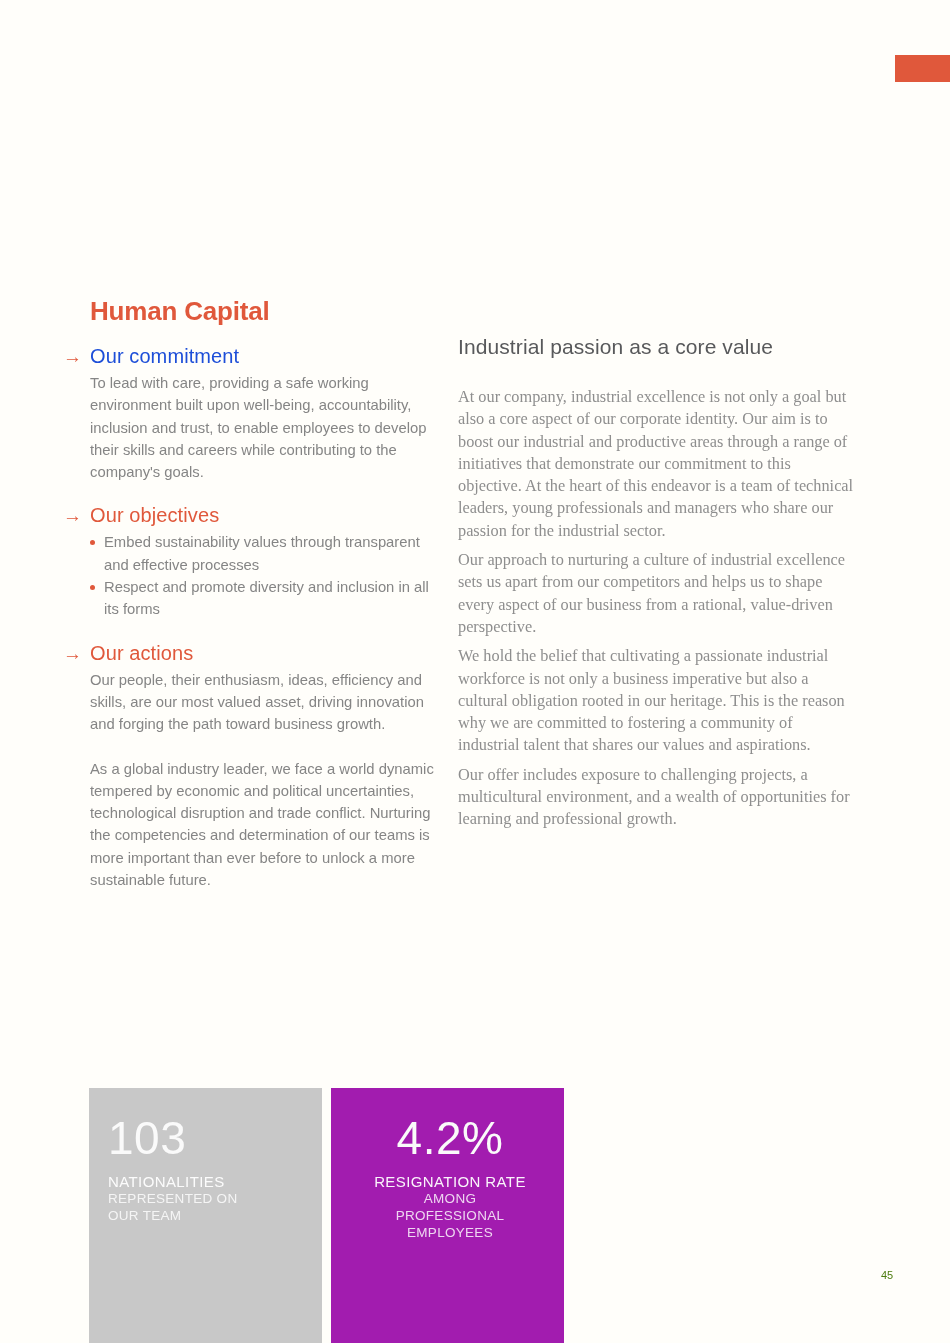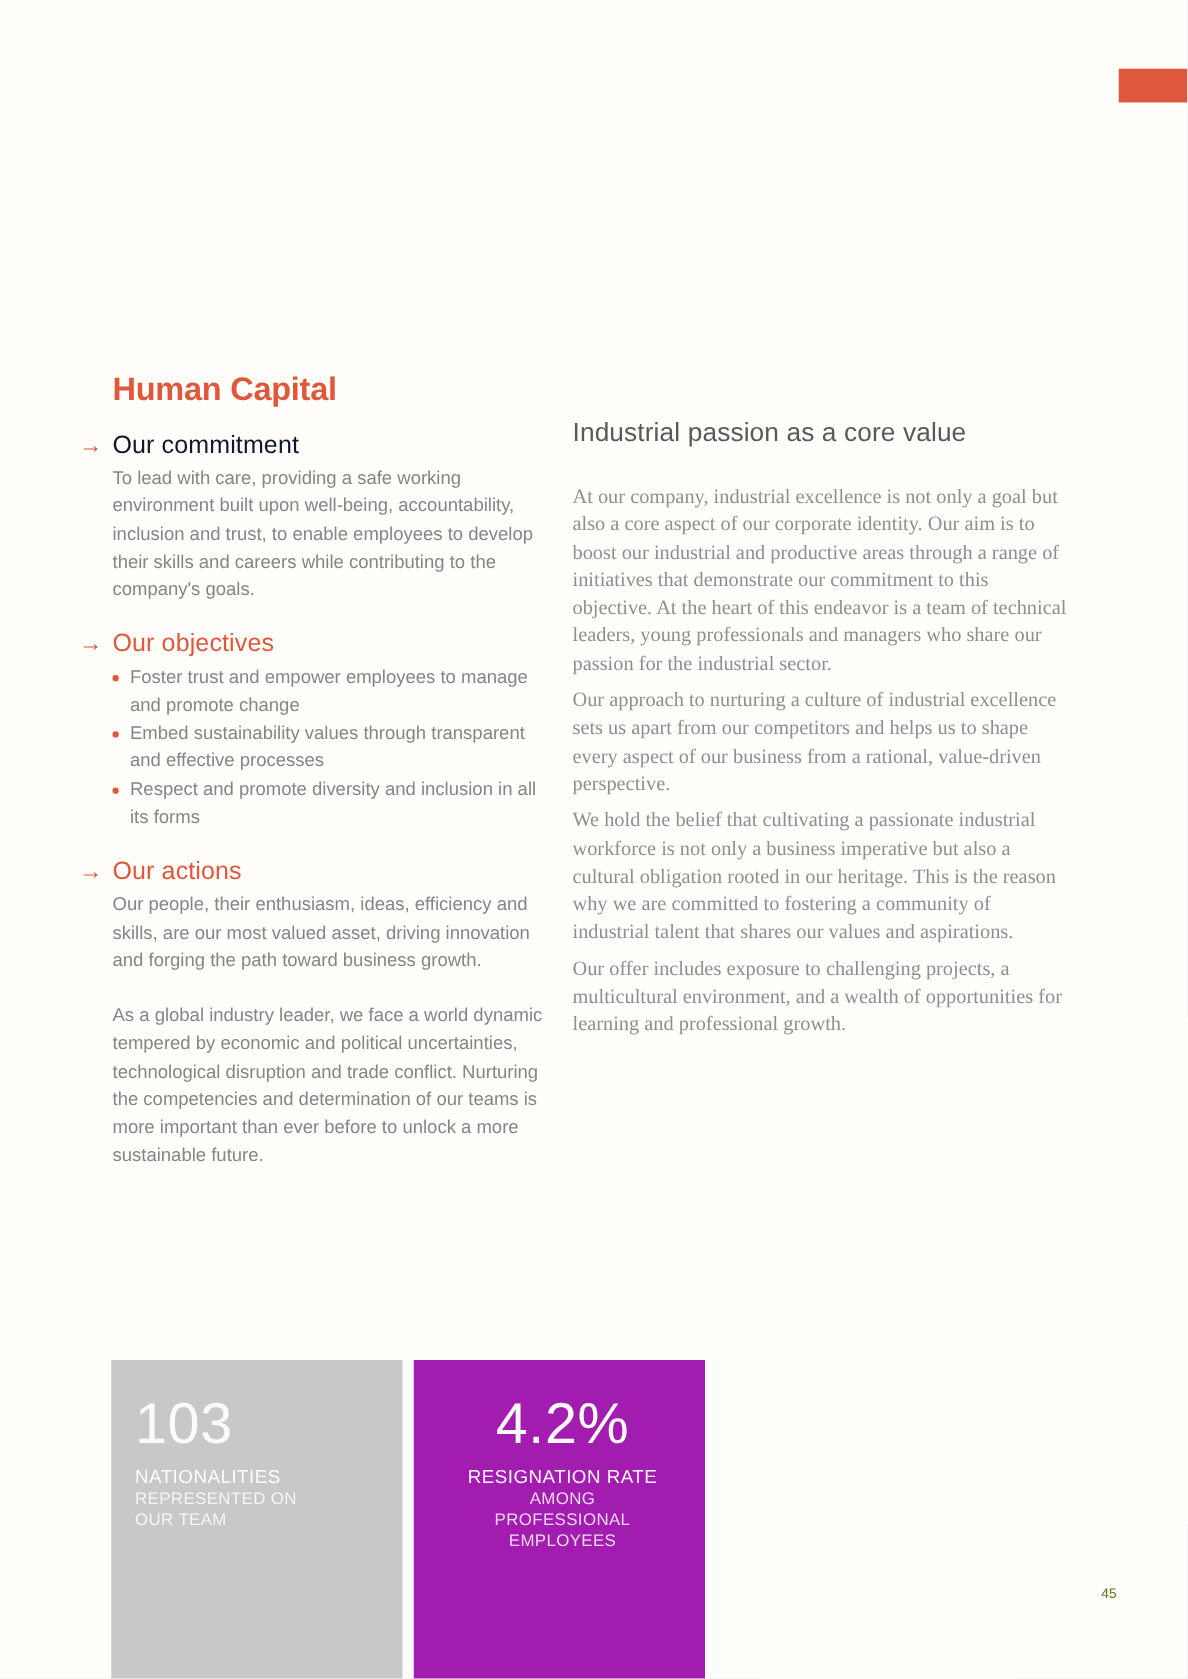--- a/index.html
+++ b/index.html
@@ -105,35 +105,31 @@
 <div class="page" style="background: rgb(255, 254, 250);">
 
   <div class="accent-bar" style="background: rgb(224, 88, 59);"></div>
 
   <section class="left-col">
     <h1 class="title accent-text" style="color: rgb(224, 88, 59);">Human Capital</h1>
 
     <div class="sec">
       <div class="sec-head">
         <span class="arrow accent-text" style="color: rgb(224, 88, 59);">→</span>
-        <h2 class="sec-heading accent-text" style="color: #0f172a;">Our commitment</h2>
+        <h2 class="sec-heading accent-text" style="color: #1d4ed8;">Our commitment</h2>
       </div>
       <p class="body">To lead with care, providing a safe working environment built upon well-being, accountability, inclusion and trust, to enable employees to develop their skills and careers while contributing to the company's goals.</p>
     </div>
 
     <div class="sec">
       <div class="sec-head">
         <span class="arrow accent-text" style="color: rgb(224, 88, 59);">→</span>
         <h2 class="sec-heading accent-text" style="color: rgb(224, 88, 59);">Our objectives</h2>
       </div>
       <ul>
-        <li>
-          <span class="dot accent-bg" style="background: rgb(224, 88, 59);"></span>
-          <span>Foster trust and empower employees to manage and promote change</span>
-        </li>
         <li>
           <span class="dot accent-bg" style="background: rgb(224, 88, 59);"></span>
           <span>Embed sustainability values through transparent and effective processes</span>
         </li>
         <li>
           <span class="dot accent-bg" style="background: rgb(224, 88, 59);"></span>
           <span>Respect and promote diversity and inclusion in all its forms</span>
         </li>
       </ul>
     </div>

